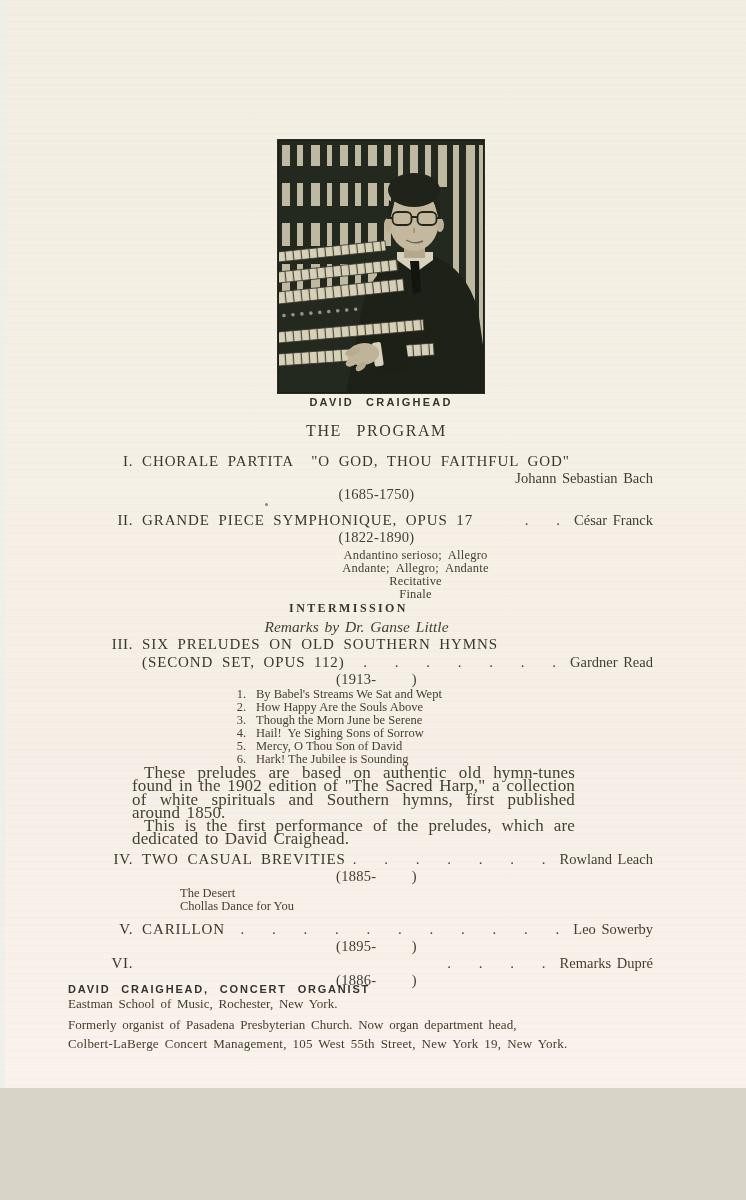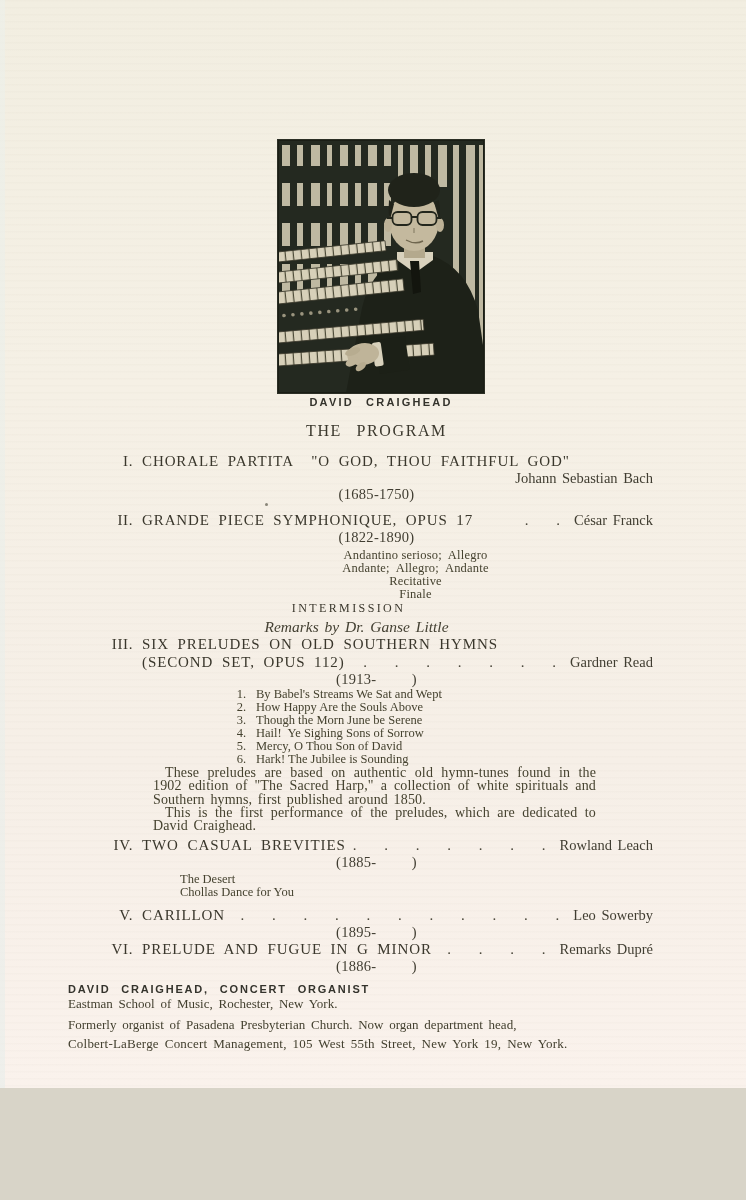--- a/index.html
+++ b/index.html
@@ -65,33 +65,33 @@
   .comp{white-space:nowrap;font-size:14.5px;word-spacing:2px;color:#403d31;}
   .dates{
     text-align:center;font-size:14.5px;line-height:16px;color:#403d31;
     letter-spacing:.3px;
   }
   .comp-line{text-align:right;font-size:14.5px;line-height:16px;word-spacing:2px;color:#403d31;}
   .movements{margin:4px 0 0 78px;font-size:12.5px;line-height:13px;letter-spacing:.2px;color:#45422f;}
   .movements div{margin:0;text-align:center;}
   .intermission{
     text-align:center;position:relative;left:-28px;
-    font-size:12px;font-weight:normal;letter-spacing:2.4px;line-height:14px;
+    font-size:12px;font-weight:bold;letter-spacing:2.4px;line-height:14px;
     color:#3a372c;
   }
   .remarks{
     text-align:center;position:relative;left:-20px;margin-top:3px;
     font-style:italic;font-size:15.5px;line-height:17px;word-spacing:2px;color:#444133;
   }
   .hymns{margin:1px 0 0 130px;font-size:12.5px;line-height:13px;color:#45422f;}
   .hymn{display:flex;}
   .hymn .hn{flex:none;width:16px;text-align:right;padding-right:10px;}
   .notes{
-    margin-left:53px;width:443px;
-    font-size:14px;line-height:13.3px;letter-spacing:.15px;word-spacing:2px;
+    margin-left:32px;width:443px;
+    font-size:17px;line-height:13.3px;letter-spacing:.15px;word-spacing:2px;
     text-align:justify;color:#45422f;
   }
   .notes p{margin:0;text-indent:12px;}
   .pieces{margin:3px 0 0 80px;font-size:12.5px;line-height:13px;color:#45422f;}
   .mt9{margin-top:9px;} .mt15{} .mt4{margin-top:4px;} .mt7{margin-top:7px;} .mt2{margin-top:2px;}
   .footer{position:absolute;left:68px;top:982px;width:626px;text-align:left;}
   .footer-byline{
     font-family:"Liberation Sans", sans-serif;font-weight:bold;
     font-size:11px;letter-spacing:1.8px;word-spacing:6px;line-height:14px;
     color:#34332c;
@@ -304,21 +304,20 @@
       <span class="num">V.</span>
       <span class="ttl">CARILLON</span>
       <span class="fill"></span>
       <span class="leader">. . . . . . . . . . .</span>
       <span class="comp">Leo Sowerby</span>
     </div>
     <div class="dates">(1895-&nbsp;&nbsp;&nbsp;&nbsp;&nbsp;&nbsp;&nbsp;&nbsp;&nbsp;)</div>
 
     <div class="row">
       <span class="num">VI.</span>
-      <span class="ttl">PRELUDE AND FUGUE IN G MINOR</span>
       <span class="fill"></span>
       <span class="leader">. . . .</span>
       <span class="comp">Remarks Dupré</span>
     </div>
     <div class="dates">(1886-&nbsp;&nbsp;&nbsp;&nbsp;&nbsp;&nbsp;&nbsp;&nbsp;&nbsp;)</div>
 
   </div>
 
   <div class="footer">
     <div class="footer-byline">DAVID CRAIGHEAD, CONCERT ORGANIST</div>

